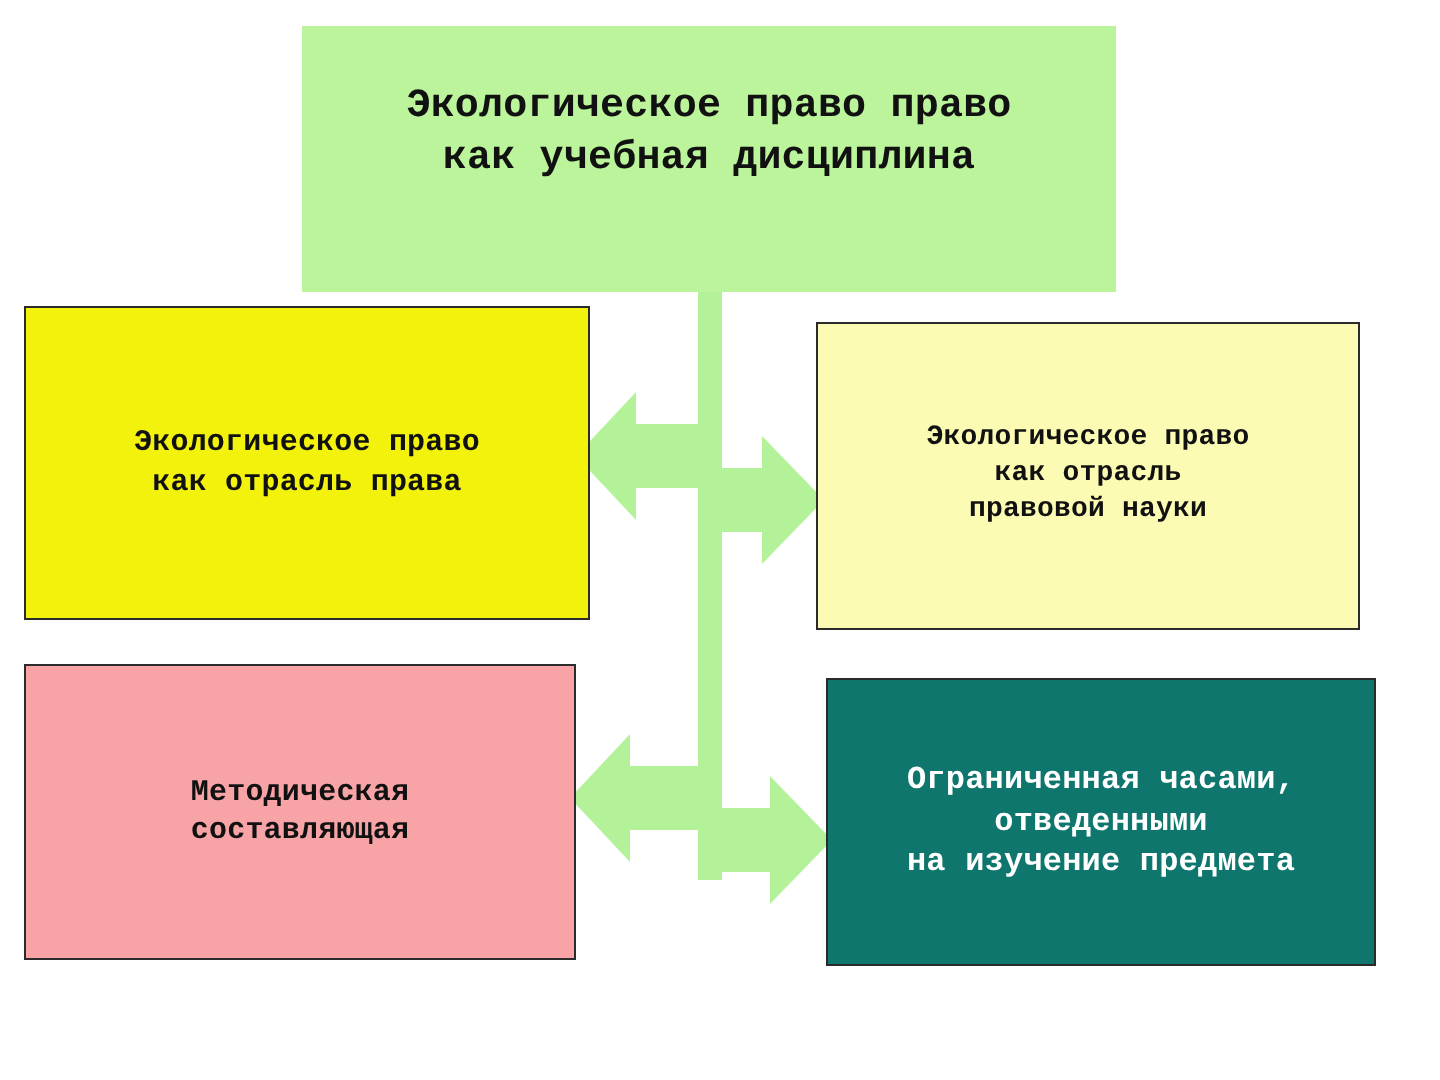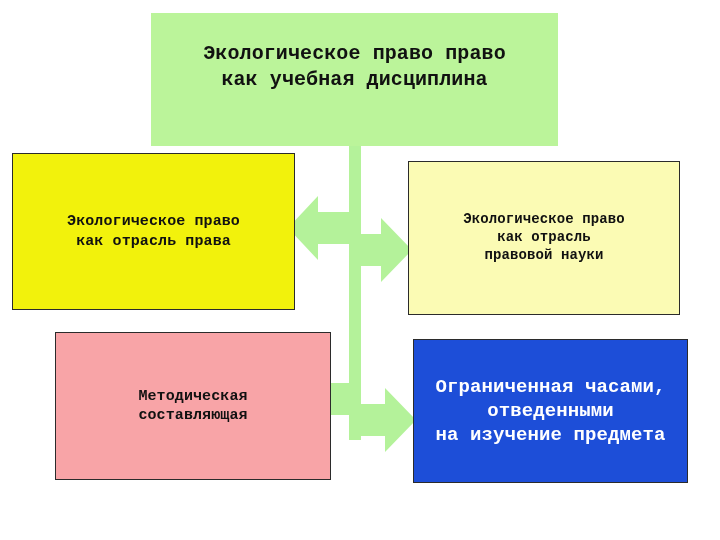--- a/index.html
+++ b/index.html
@@ -73,32 +73,31 @@
 
   
   #methodical-box {
     left: 12px;
     top: 332px;
     width: 276px;
     height: 148px;
     background: #f8a4a7;
     border: 1px solid #2b2b2b;
     font-size: 15px;
-    margin-left: 43px;
   }
 
   
   #hours-limited-box {
     left: 413px;
     top: 339px;
     width: 275px;
     height: 144px;
-    background: #1d4ed8;
+    background: #0f766e;
     border: 1px solid #2b2b2b;
-    font-size: 19px;
+    font-size: 16px;
     color: #ffffff;
   }
 
   
   #connectors {
     position: absolute;
     left: 0;
     top: 0;
     width: 720px;
     height: 540px;

